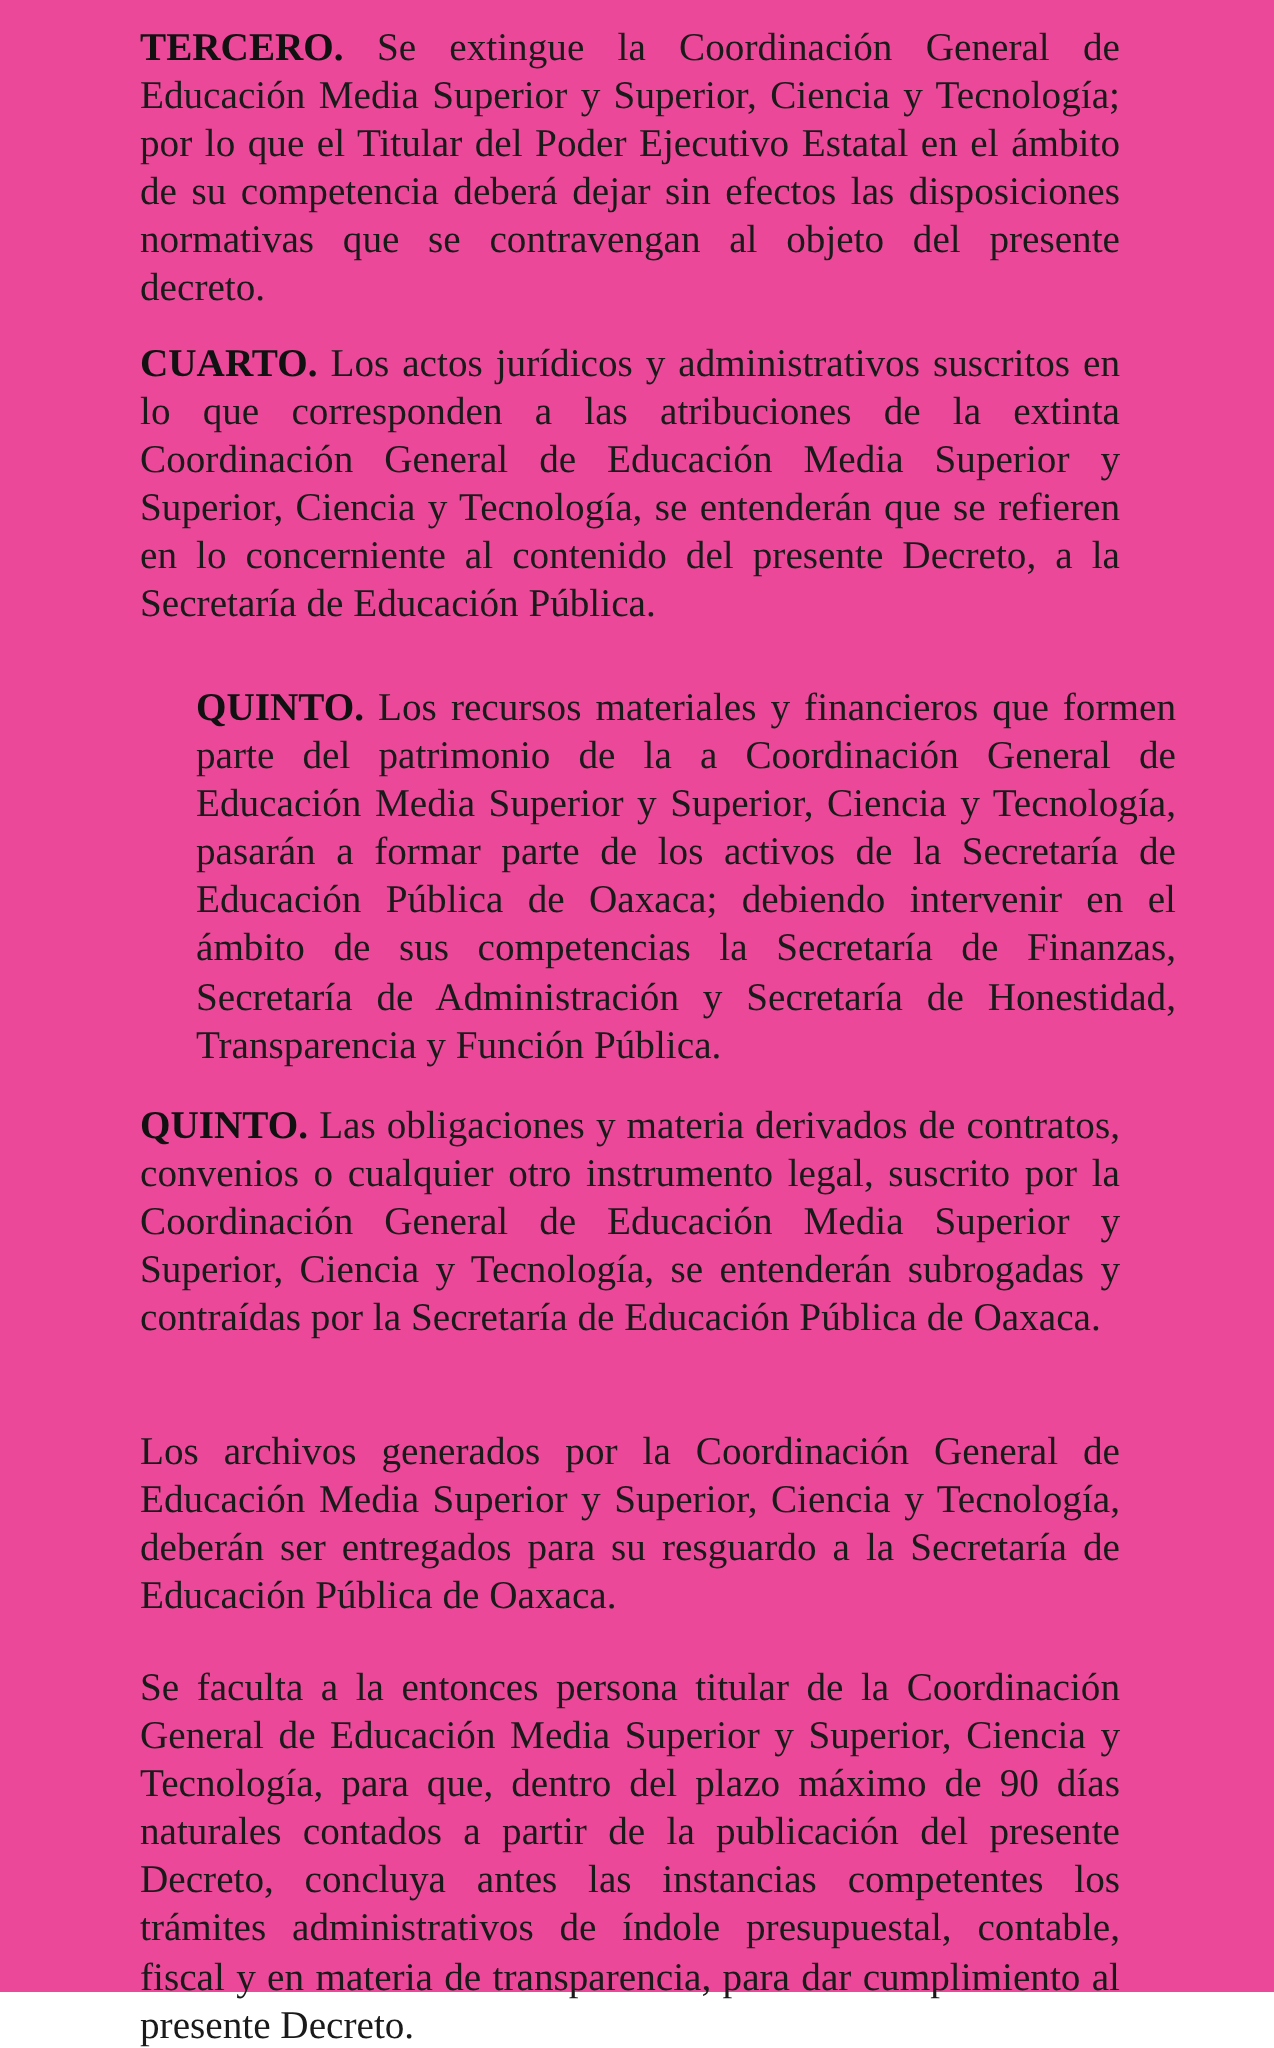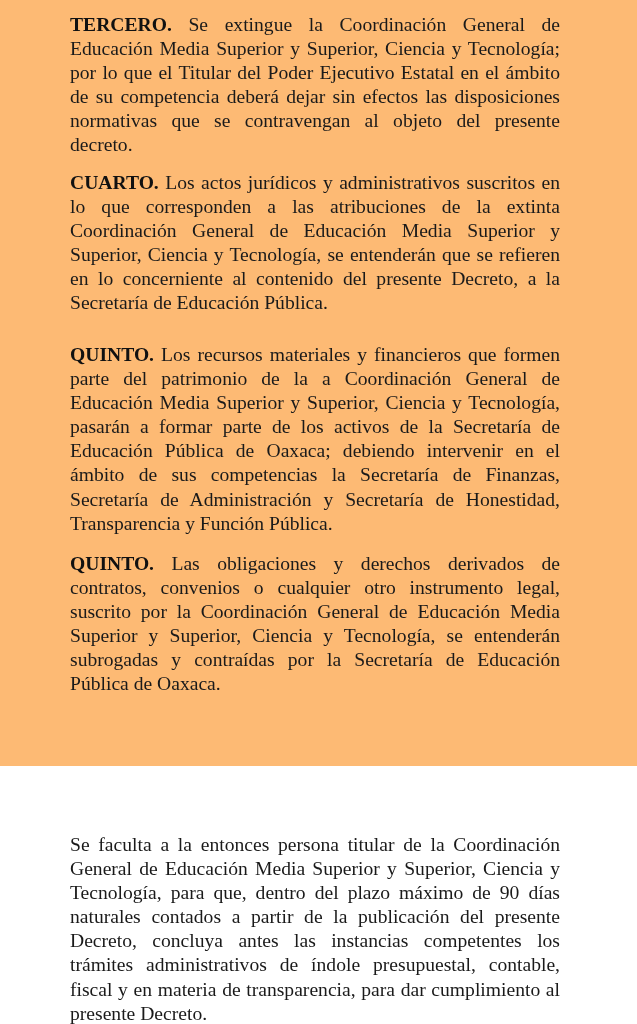--- a/index.html
+++ b/index.html
@@ -1,20 +1,20 @@
 <!DOCTYPE html>
 <html><head>
 <meta charset="utf-8">
 <style>
   html, body { margin: 0; padding: 0; background: #ffffff; }
   body { width: 637px; height: 1024px; overflow: hidden; }
   .page {
     position: relative;
-    width: 637px; height: 766px;
-    background: #fdba74;
+    width: 637px; height: 996px;
+    background: #ec4899;
     color: #1a1a1a;
     font-family: "Liberation Serif", "DejaVu Serif", serif;
     font-size: 19.6px;
     line-height: 24.1px;
   }
   .para {
     position: absolute;
     left: 70px;
     width: 490px;
     text-align: justify;
@@ -30,28 +30,31 @@
   <p class="para" style="top:13px;">
     <span class="head">TERCERO.</span>
     <span>Se extingue la Coordinación General de Educación Media Superior y Superior, Ciencia y Tecnología; por lo que el Titular del Poder Ejecutivo Estatal en el ámbito de su competencia deberá dejar sin efectos las disposiciones normativas que se contravengan al objeto del presente decreto.</span>
   </p>
 
   <p class="para" style="top:171px;">
     <span class="head">CUARTO.</span>
     <span>Los actos jurídicos y administrativos suscritos en lo que corresponden a las atribuciones de la extinta Coordinación General de Educación Media Superior y Superior, Ciencia y Tecnología, se entenderán que se refieren en lo concerniente al contenido del presente Decreto, a la Secretaría de Educación Pública.</span>
   </p>
 
-  <p class="para" style="top:343px;">
+  <p class="para" style="top:343px;margin-left:28px;">
     <span class="head">QUINTO.</span>
     <span>Los recursos materiales y financieros que formen parte del patrimonio de la a Coordinación General de Educación Media Superior y Superior, Ciencia y Tecnología, pasarán a formar parte de los activos de la Secretaría de Educación Pública de Oaxaca; debiendo intervenir en el ámbito de sus competencias la Secretaría de Finanzas, Secretaría de Administración y Secretaría de Honestidad, Transparencia y Función Pública.</span>
   </p>
 
   <p class="para" style="top:552px;">
     <span class="head">QUINTO.</span>
-    <span>Las obligaciones y derechos derivados de contratos, convenios o cualquier otro instrumento legal, suscrito por la Coordinación General de Educación Media Superior y Superior, Ciencia y Tecnología, se entenderán subrogadas y contraídas por la Secretaría de Educación Pública de Oaxaca.</span>
+    <span>Las obligaciones y materia derivados de contratos, convenios o cualquier otro instrumento legal, suscrito por la Coordinación General de Educación Media Superior y Superior, Ciencia y Tecnología, se entenderán subrogadas y contraídas por la Secretaría de Educación Pública de Oaxaca.</span>
   </p>
 
+  <p class="para" style="top:715px;">
+    <span>Los archivos generados por la Coordinación General de Educación Media Superior y Superior, Ciencia y Tecnología, deberán ser entregados para su resguardo a la Secretaría de Educación Pública de Oaxaca.</span>
+  </p>
 
   <p class="para" style="top:833px;">
     <span>Se faculta a la entonces persona titular de la Coordinación General de Educación Media Superior y Superior, Ciencia y Tecnología, para que, dentro del plazo máximo de 90 días naturales contados a partir de la publicación del presente Decreto, concluya antes las instancias competentes los trámites administrativos de índole presupuestal, contable, fiscal y en materia de transparencia, para dar cumplimiento al presente Decreto.</span>
   </p>
 
 </div>
 
 </body></html>

